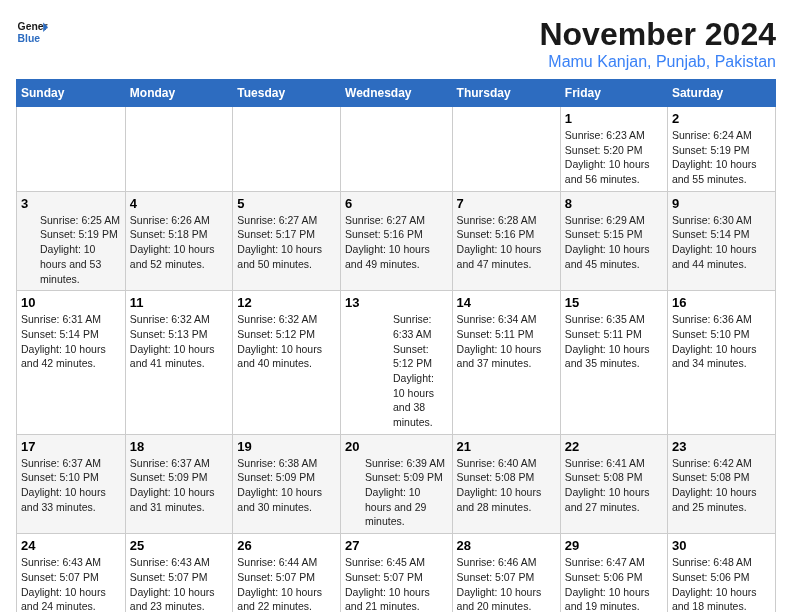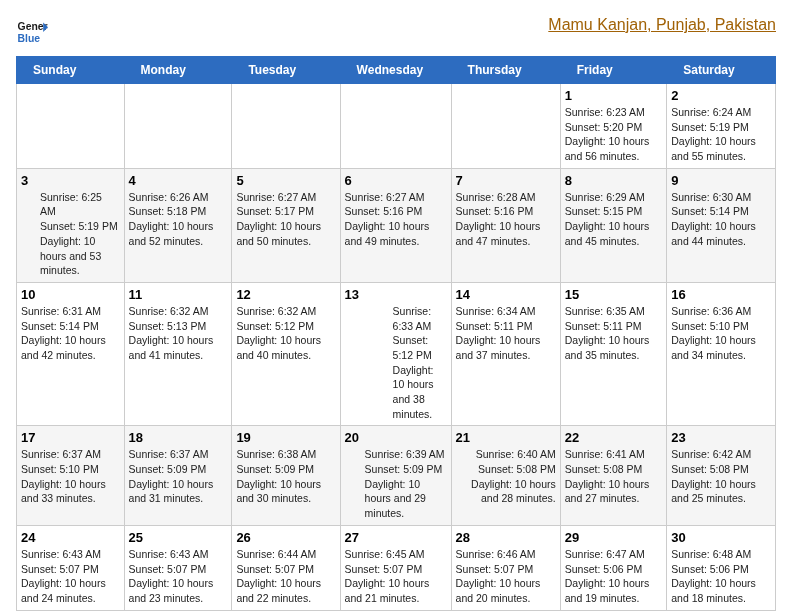--- a/index.html
+++ b/index.html
@@ -28,32 +28,31 @@
     .title-area {
       text-align: right;
     }
     .month-title {
       font-size: 32px;
       font-weight: bold;
       color: #1a1a1a;
     }
     .location-title {
       font-size: 16px;
-      color: #a16207;
-      text-decoration: underline;
+      color: #3b82f6;
     }
     table {
       width: 100%;
       border-collapse: collapse;
       font-size: 11px;
     }
     thead tr th {
       background-color: #2d6cc0;
       color: white;
-      padding: 6px 16px;
+      padding: 6px 4px;
       text-align: left;
       font-size: 12px;
       font-weight: bold;
       border: 1px solid #2d6cc0;
     }
     tbody tr td {
       border: 1px solid #ccc;
       padding: 4px;
       vertical-align: top;
       width: 113px;
@@ -83,20 +82,21 @@
 
 <div class="header-area">
   <div class="logo">
     <svg class="logo-icon" viewBox="0 0 40 40" xmlns="http://www.w3.org/2000/svg">
       <text x="2" y="18" font-size="13" font-weight="bold" fill="#1a1a1a" font-family="Arial">General</text>
       <text x="2" y="32" font-size="13" font-weight="bold" fill="#2d6cc0" font-family="Arial">Blue</text>
       <polygon points="34,8 40,14 34,20" fill="#2d6cc0"></polygon>
     </svg>
   </div>
   <div class="title-area">
+    <div class="month-title">November 2024</div>
     <div class="location-title">Mamu Kanjan, Punjab, Pakistan</div>
   </div>
 </div>
 
 <table>
   <thead>
     <tr>
     <th>Sunday</th>
         <th>Monday</th>
         <th>Tuesday</th>
@@ -234,21 +234,21 @@
 Daylight: 10 hours and 30 minutes.</div>
         </td>
         <td>
           <span class="day-num">20</span>
           <div class="day-info" style="white-space: pre-line; margin-left: 20px;">Sunrise: 6:39 AM
 Sunset: 5:09 PM
 Daylight: 10 hours and 29 minutes.</div>
         </td>
         <td>
           <span class="day-num">21</span>
-          <div class="day-info" style="white-space: pre-line; text-align: right;">Sunrise: 6:40 AM
+          <div class="day-info" style="white-space: pre-line;">Sunrise: 6:40 AM
 Sunset: 5:08 PM
 Daylight: 10 hours and 28 minutes.</div>
         </td>
         <td>
           <span class="day-num">22</span>
           <div class="day-info" style="white-space: pre-line;">Sunrise: 6:41 AM
 Sunset: 5:08 PM
 Daylight: 10 hours and 27 minutes.</div>
         </td>
         <td>

